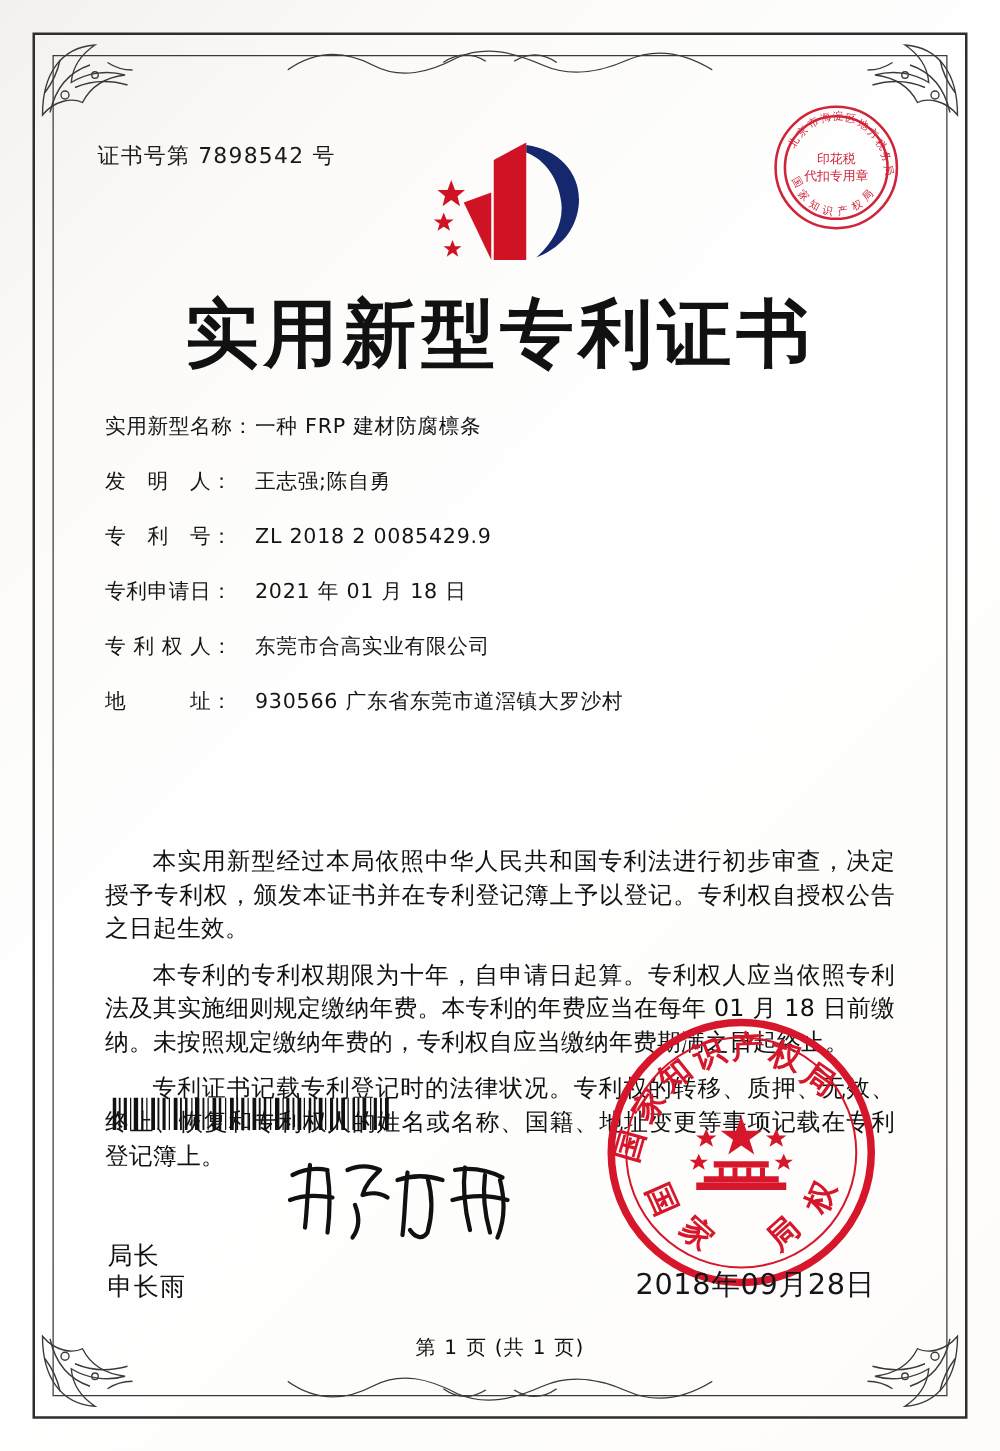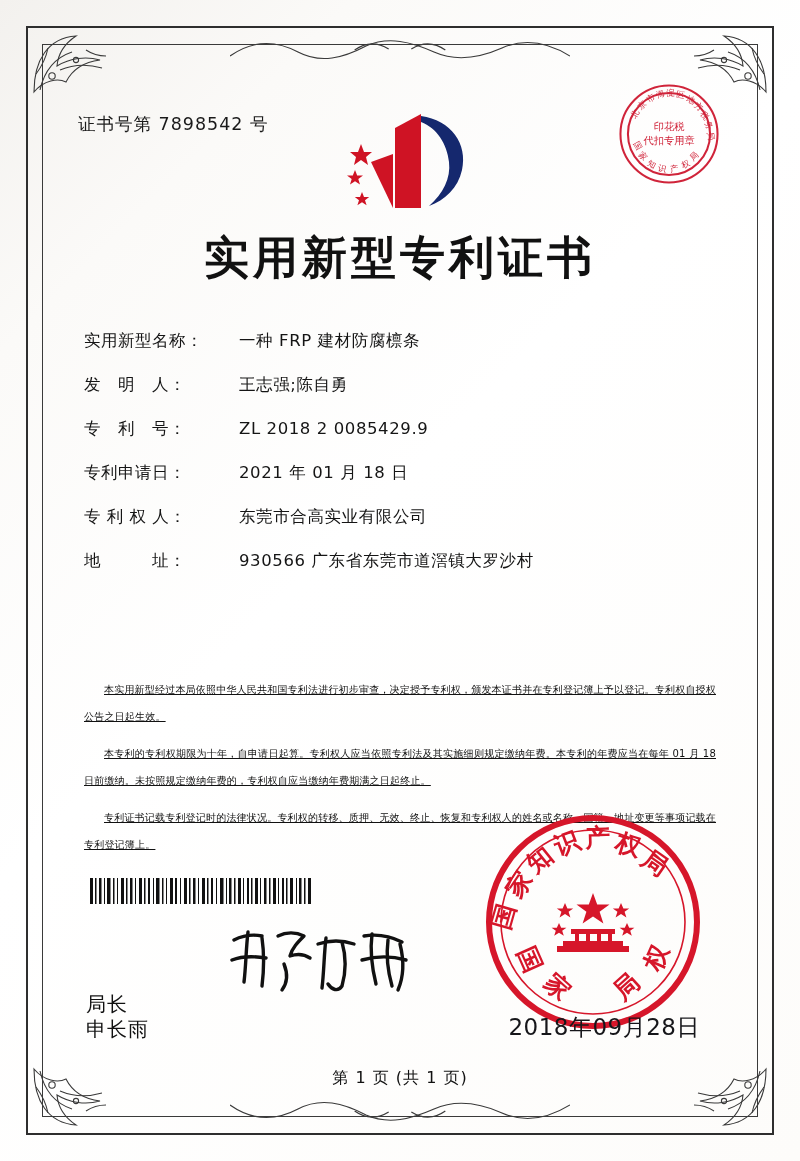--- a/index.html
+++ b/index.html
@@ -103,42 +103,41 @@
   }
   .logo svg { display:block; width:100%; height:100%; }
 
   
   .title {
     position: absolute;
     left: 0;
     right: 0;
     top: 228px;
     text-align: center;
-    font-size: 45px;
+    font-size: 59px;
     font-weight: bold;
     letter-spacing: 4px;
     color: #111;
     font-family: "DejaVu Sans", sans-serif;
   }
 
   
   .fields {
     position: absolute;
     left: 84px;
     right: 84px;
     top: 330px;
   }
   .field-row {
     display: flex;
     align-items: baseline;
     margin-bottom: 22px;
     font-size: 16.5px;
     color: #151515;
     font-family: "DejaVu Sans", sans-serif;
-    gap: 35px;
   }
   .field-label {
     width: 120px;
     flex: none;
     letter-spacing: 0.5px;
     white-space: nowrap;
   }
   .field-value {
     letter-spacing: 0.6px;
   }
@@ -153,26 +152,25 @@
     align-items: baseline;
   }
   .field-col2 .field-label { width: auto; margin-right: 8px; }
 
   
   .body {
     position: absolute;
     left: 84px;
     right: 84px;
     top: 676px;
-    font-size: 10px;
+    font-size: 19px;
     line-height: 27px;
     color: #111;
     font-family: "DejaVu Sans", sans-serif;
     text-align: justify;
-    text-decoration: underline;
   }
   .body p {
     margin: 0 0 10px 0;
     text-indent: 2em;
     letter-spacing: 0.2px;
   }
 
   
   .barcode {
     position: absolute;

